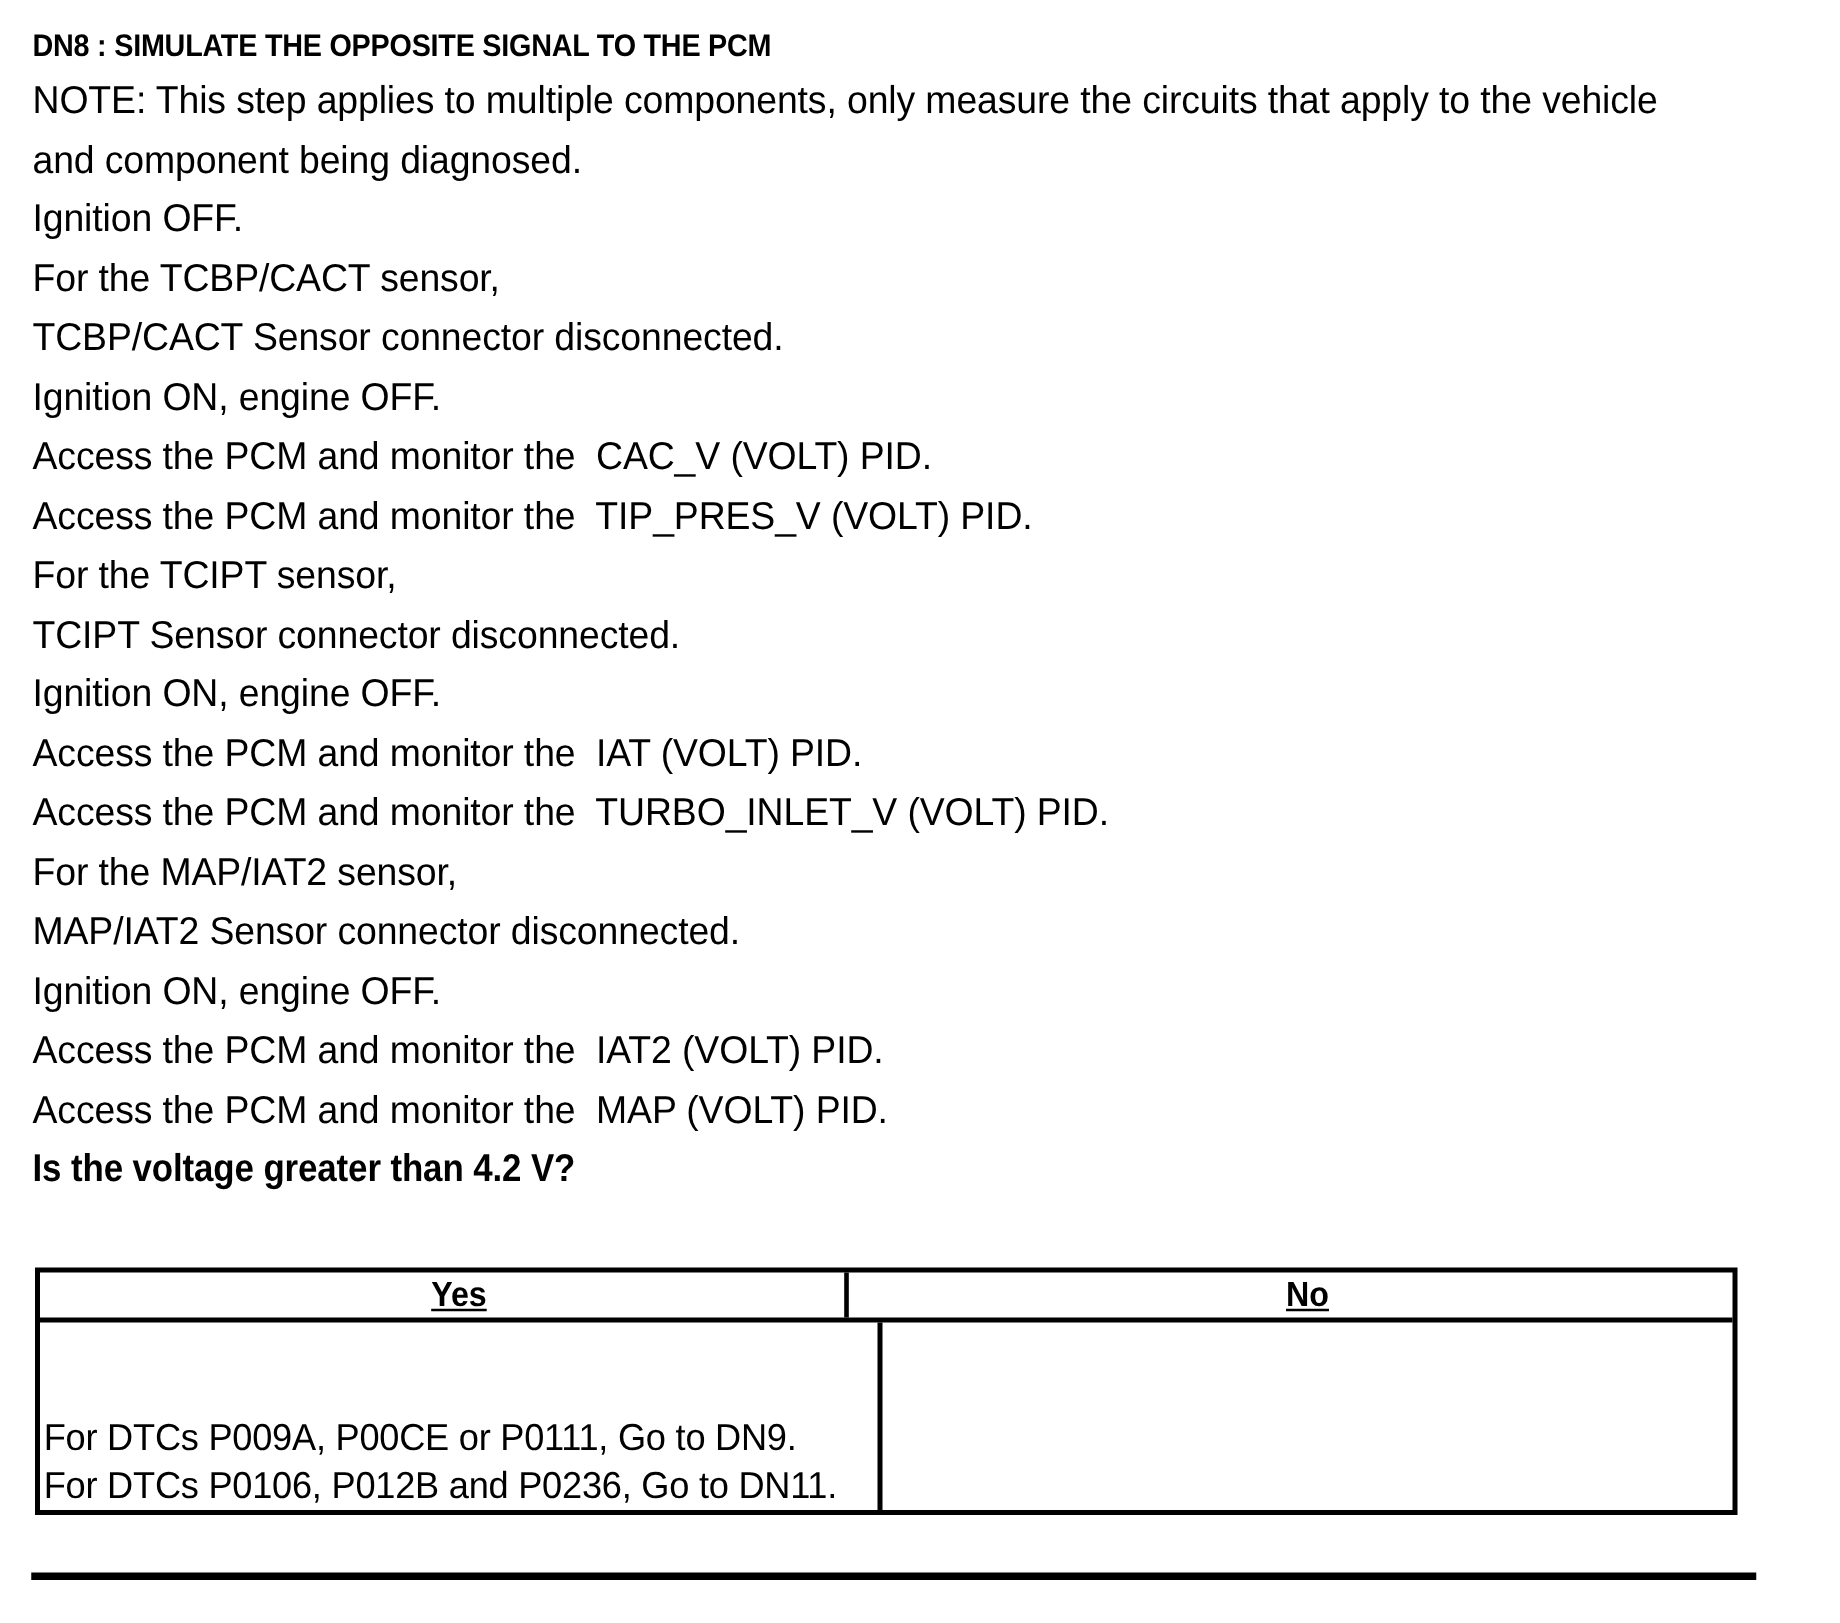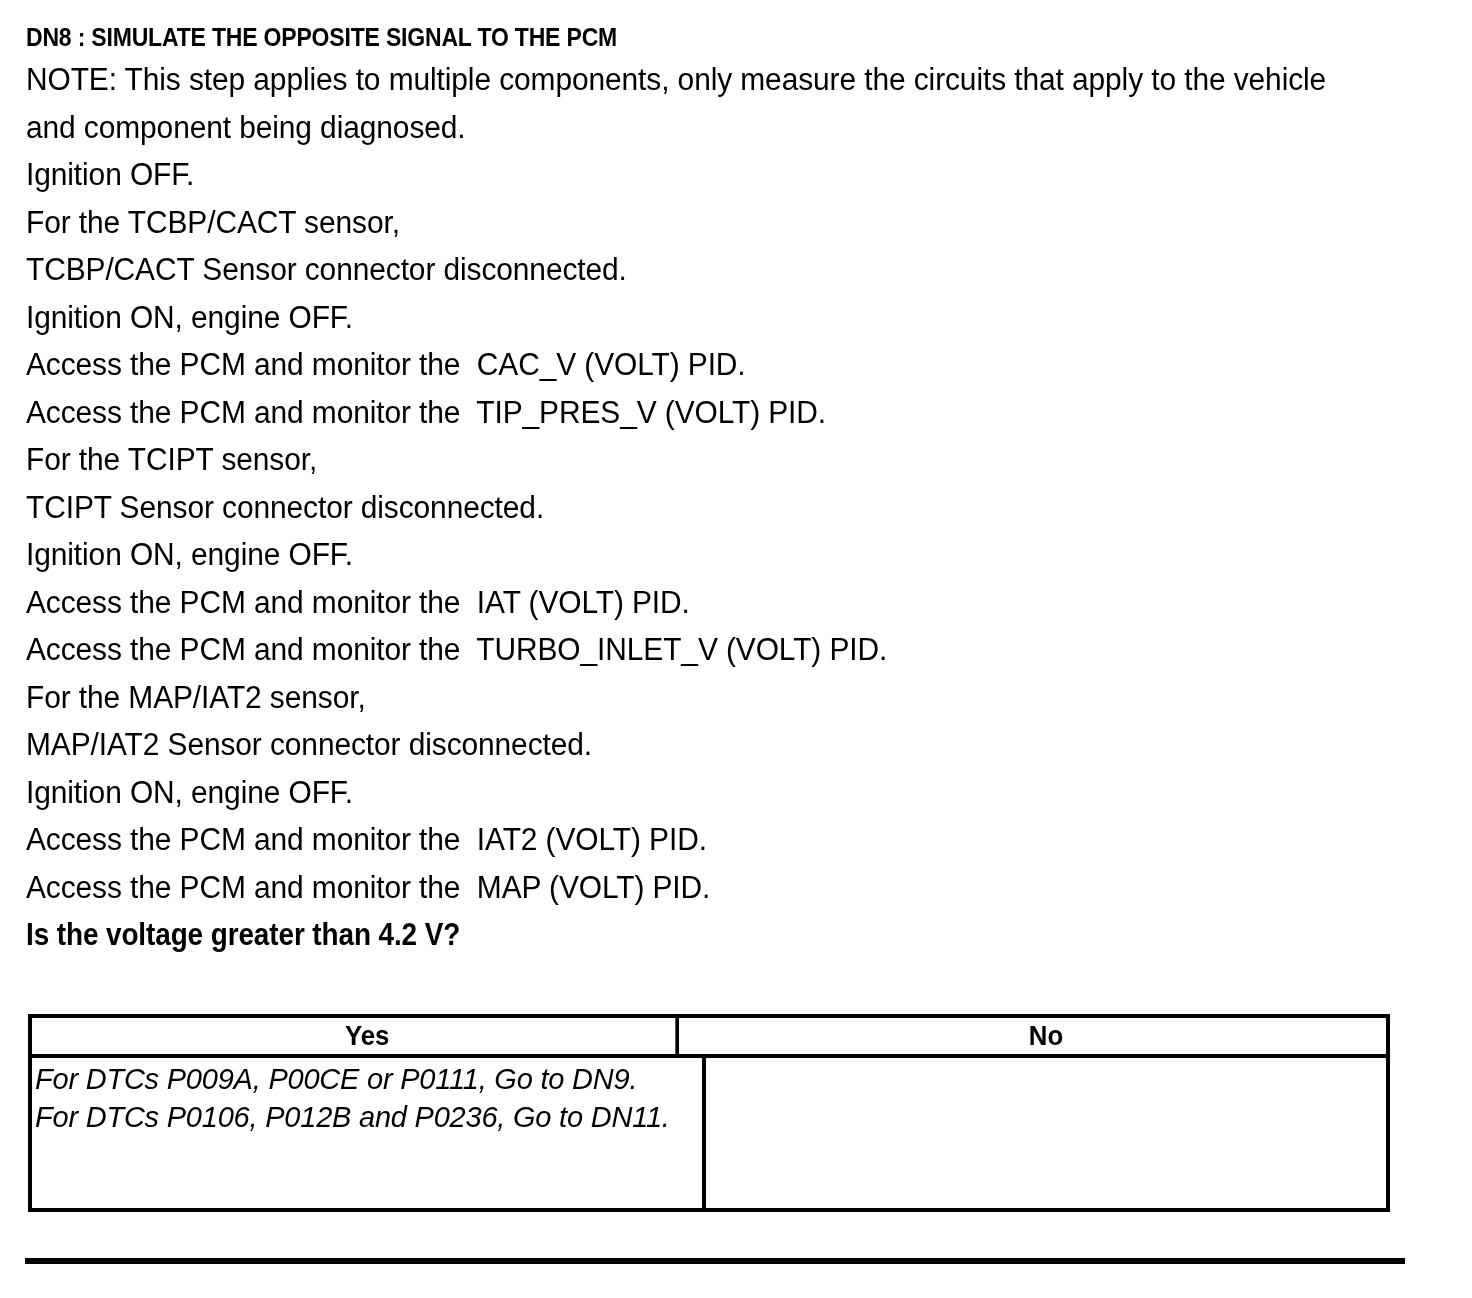--- a/index.html
+++ b/index.html
@@ -74,20 +74,21 @@
     background: #fff;
   }
   .dt-row {
     display: flex;
     width: 100%;
     box-sizing: border-box;
   }
   .dt-head {
     height: 40px;
     border-bottom: 4px solid #000;
+    text-decoration: underline;
   }
   .dt-body {
     height: 150px;
   }
   .dt-cell-yes {
     width: 674px;
     box-sizing: border-box;
     border-right: 4px solid #000;
     display: flex;
     align-items: center;
@@ -101,23 +102,22 @@
     justify-content: center;
   }
   .dt-head .dt-cell-yes,
   .dt-head .dt-cell-no {
     font-size: 28px;
     font-weight: bold;
     transform: scaleX(0.92);
   }
   .dt-body .dt-cell-yes {
     justify-content: flex-start;
-    align-items: flex-start;
+    align-items: flex-end;
     padding: 2px 2px 0 3px;
-    font-style: italic;
   }
   .dt-yes-text {
     font-size: 30px;
     line-height: 38px;
     white-space: pre-line;
     letter-spacing: -0.2px;
     transform: scaleX(0.965);
     transform-origin: left top;
   }
   .dt-no-text {

